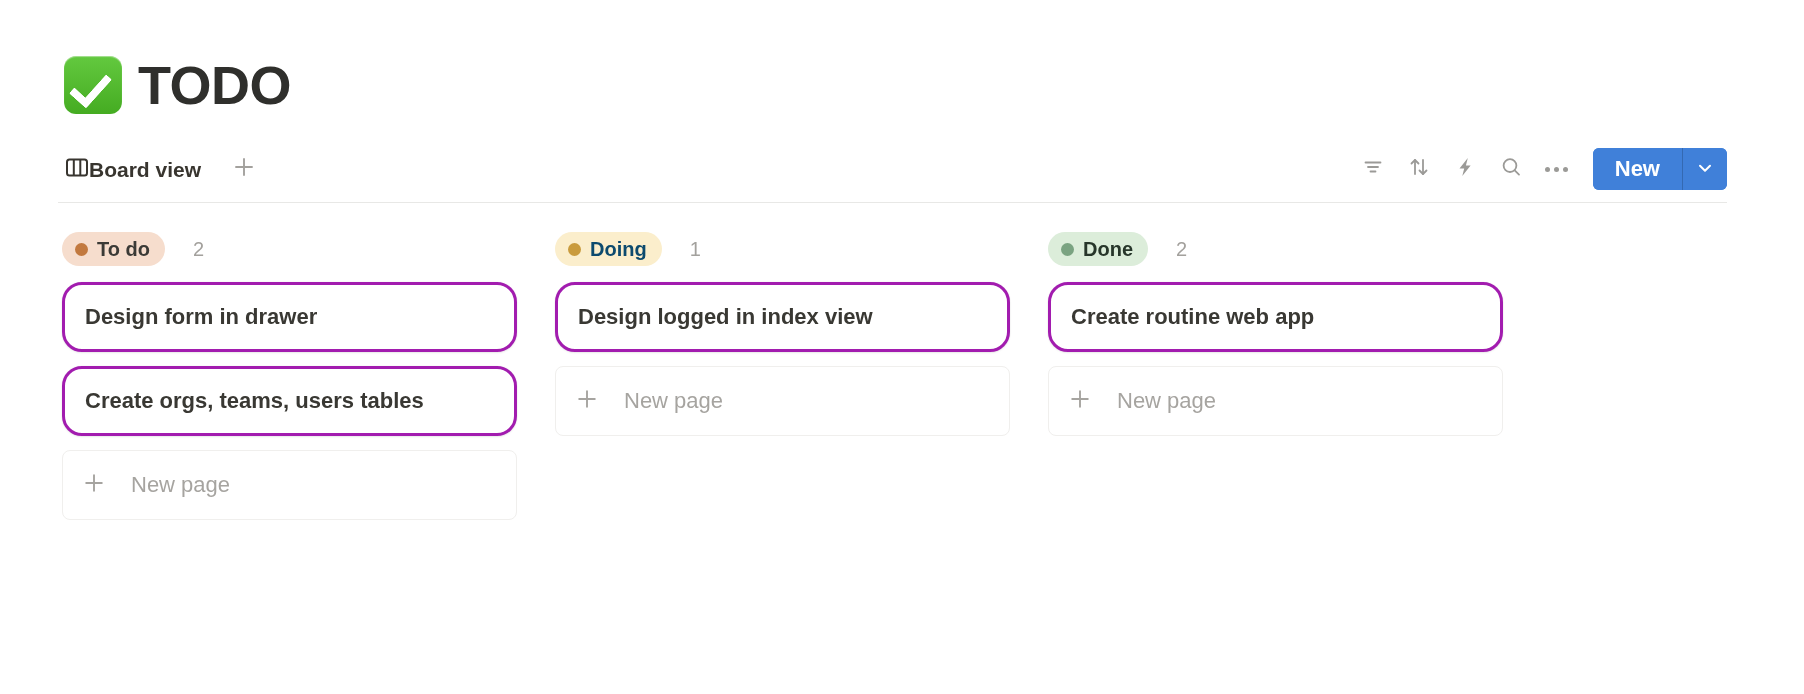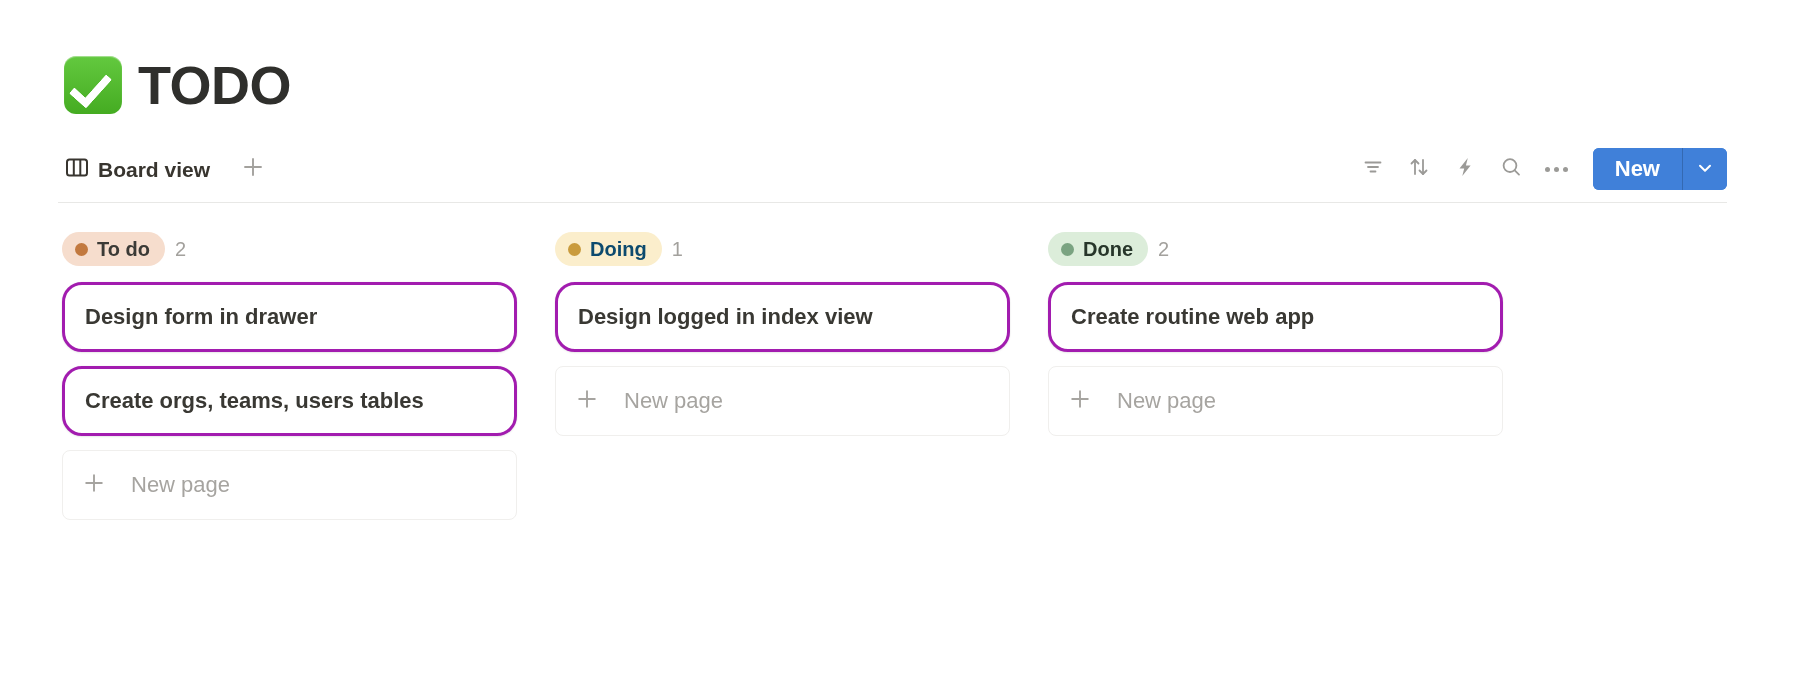--- a/index.html
+++ b/index.html
@@ -72,21 +72,21 @@
     justify-content: space-between;
   }
   .toolbar-left {
     display: flex;
     align-items: center;
     gap: 4px;
   }
   .view-tab {
     display: flex;
     align-items: center;
-    gap: 10px;
+    gap: 1px;
     padding: 4px 8px;
     border-radius: 5px;
     cursor: pointer;
   }
   .view-tab-icon { display: block; }
   .view-tab-label {
     font-size: 21px;
     font-weight: bold;
     color: #38352f;
     line-height: 1;
@@ -183,21 +183,21 @@
     display: flex;
     gap: 38px;
   }
   .column {
     width: 455px;
     flex: 0 0 455px;
   }
   .col-header {
     display: flex;
     align-items: center;
-    gap: 10px;
+    gap: 28px;
     height: 44px;
     padding-bottom: 2px;
   }
   .status-badge {
     display: inline-flex;
     align-items: center;
     gap: 9px;
     height: 34px;
     padding: 0 15px 0 13px;
     border-radius: 17px;

